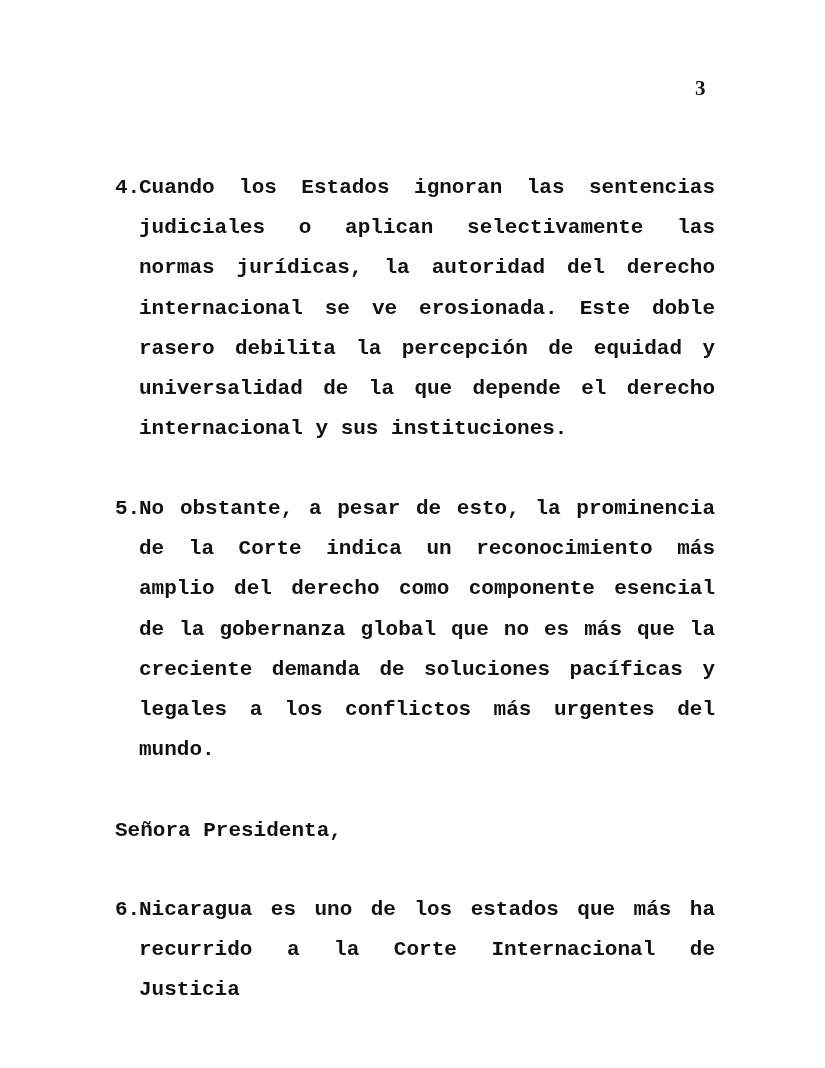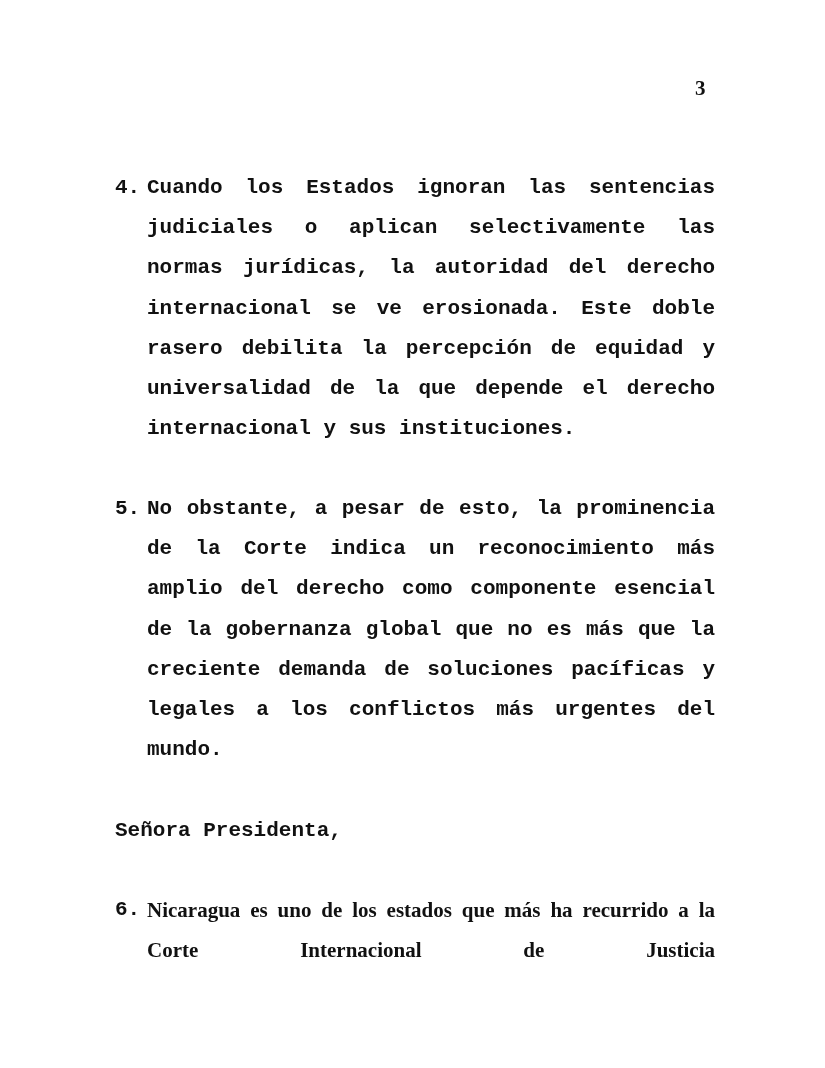--- a/index.html
+++ b/index.html
@@ -2,21 +2,21 @@
 <html><head>
 <meta charset="utf-8">
 <style>
   html, body { margin: 0; padding: 0; background: #ffffff; }
   body { width: 825px; height: 1068px; position: relative; overflow: hidden;
          font-family: "Liberation Mono", "DejaVu Sans Mono", monospace; color: #111; }
   .page-number { position: absolute; top: 76px; left: 695px; font-family: "Liberation Serif", serif;
                  font-weight: bold; font-size: 21px; }
   .para { position: absolute; left: 115px; width: 600px; font-weight: bold; font-size: 21px; line-height: 40.2px; }
   .para .num { position: absolute; left: 0; top: 0; }
-  .para .text { margin-left: 32px; text-align: justify; text-align-last: left; }
+  .para .text { margin-left: 24px; text-align: justify; text-align-last: left; }
   .salutation { position: absolute; left: 115px; top: 811px; font-weight: bold; font-size: 21px; line-height: 40px; text-align: right; }
 </style>
 </head>
 <body>
 
 <div class="page-number">3</div>
 
 <div class="para" style="top:168px;">
   <span class="num">4.</span>
   <div class="text">Cuando los Estados ignoran las sentencias judiciales o aplican selectivamente las normas jurídicas, la autoridad del derecho internacional se ve erosionada. Este doble rasero debilita la percepción de equidad y universalidad de la que depende el derecho internacional y sus instituciones.</div>
@@ -24,14 +24,14 @@
 
 <div class="para" style="top:489px;">
   <span class="num">5.</span>
   <div class="text">No obstante, a pesar de esto, la prominencia de la Corte indica un reconocimiento más amplio del derecho como componente esencial de la gobernanza global que no es más que la creciente demanda de soluciones pacíficas y legales a los conflictos más urgentes del mundo.</div>
 </div>
 
 <div class="salutation">Señora Presidenta,</div>
 
 <div class="para" style="top:890px;">
   <span class="num">6.</span>
-  <div class="text" style="text-align-last: justify; font-family: Liberation Serif, serif;">Nicaragua es uno de los estados que más ha recurrido a la Corte Internacional de Justicia</div>
+  <div class="text" style="text-align-last: justify;">Nicaragua es uno de los estados que más ha recurrido a la Corte Internacional de Justicia</div>
 </div>
 
 </body></html>

